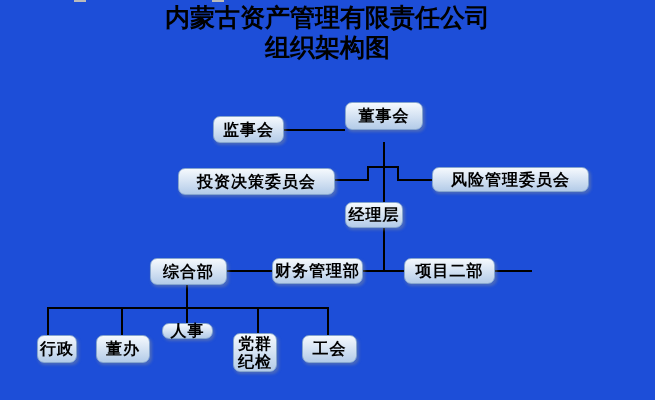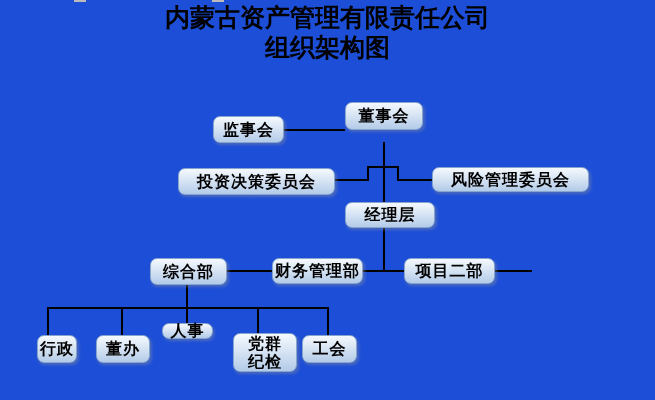--- a/index.html
+++ b/index.html
@@ -76,24 +76,24 @@
   <div class="line" style="left:47px;top:307px;width:282px;height:2px"></div>
   <div class="line" style="left:47px;top:309px;width:2px;height:26px"></div>
   <div class="line" style="left:121px;top:309px;width:2px;height:26px"></div>
   <div class="line" style="left:257px;top:309px;width:2px;height:24px"></div>
   <div class="line" style="left:327px;top:309px;width:2px;height:26px"></div>
 
   <div class="node" style="left:213px;top:116px;width:71px;height:27px">监事会</div>
   <div class="node" style="left:345px;top:102px;width:78px;height:28px">董事会</div>
   <div class="node" style="left:178px;top:168px;width:157px;height:27px">投资决策委员会</div>
   <div class="node" style="left:432px;top:167px;width:157px;height:25px">风险管理委员会</div>
-  <div class="node" style="left:345px;top:202px;width:90px;height:26px">经理层</div>
+  <div class="node" style="left:345px;top:202px;width:58px;height:26px">经理层</div>
   <div class="node" style="left:150px;top:258px;width:77px;height:27px">综合部</div>
   <div class="node" style="left:272px;top:258px;width:91px;height:26px">财务管理部</div>
   <div class="node" style="left:404px;top:258px;width:91px;height:26px">项目二部</div>
   <div class="node" style="left:37px;top:335px;width:40px;height:28px">行政</div>
   <div class="node" style="left:96px;top:335px;width:54px;height:28px">董办</div>
   <div class="node" style="left:162px;top:323px;width:51px;height:16px">人事</div>
-  <div class="node" style="left:233px;top:333px;width:64px;height:39px">党群
+  <div class="node" style="left:233px;top:333px;width:44px;height:39px">党群
 纪检</div>
   <div class="node" style="left:302px;top:335px;width:55px;height:28px">工会</div>
 
 </div>
 
 </body></html>

